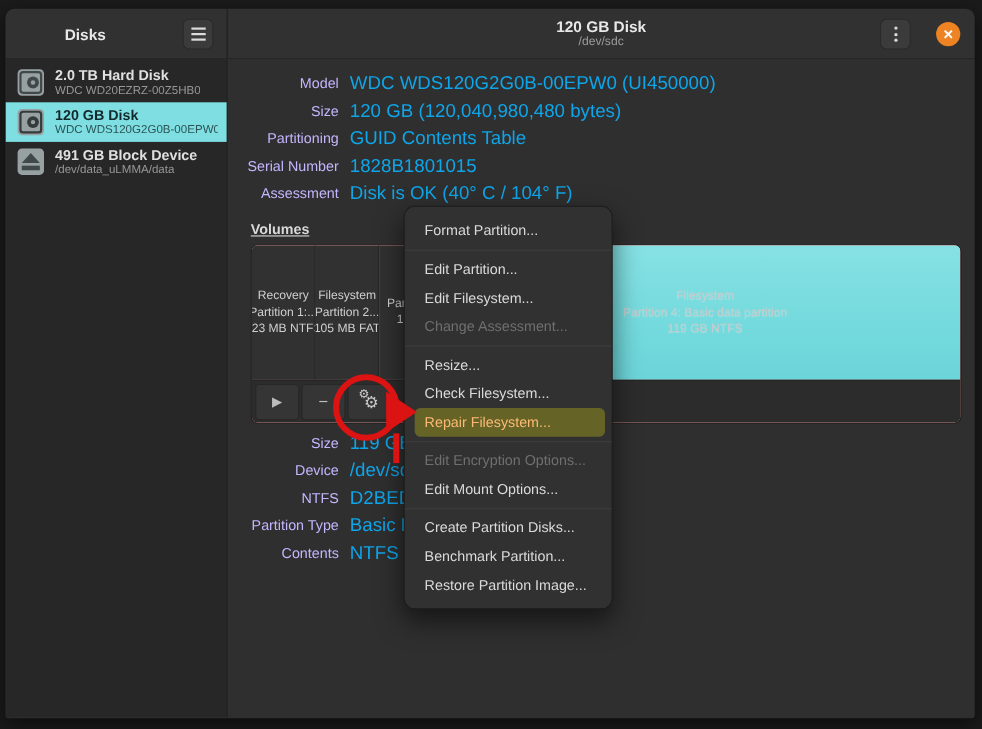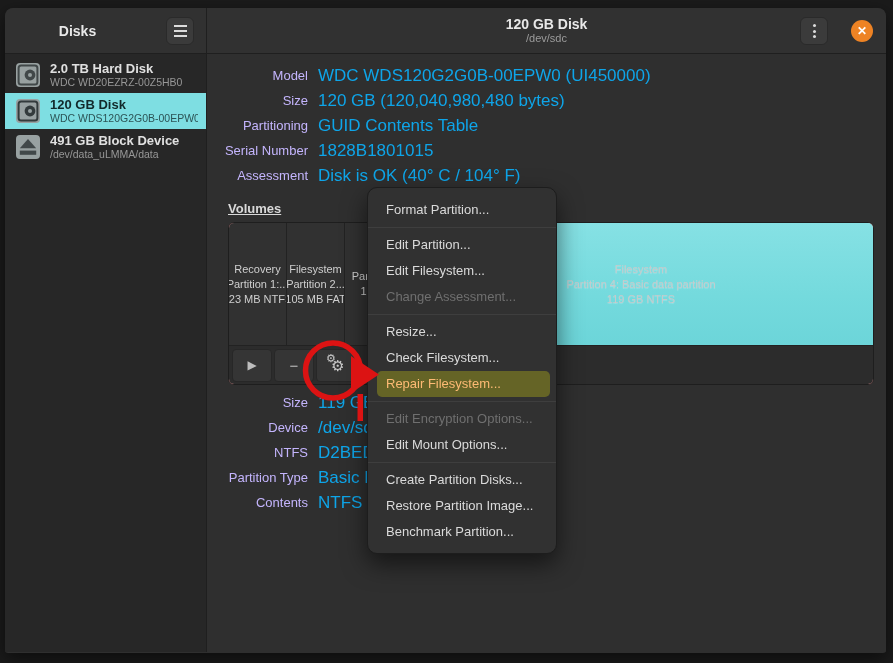--- a/index.html
+++ b/index.html
@@ -230,22 +230,22 @@
     <div class="menu-item disabled">Change Assessment...</div>
     <div class="menu-sep"></div>
     <div class="menu-item">Resize...</div>
     <div class="menu-item">Check Filesystem...</div>
     <div class="menu-item highlighted">Repair Filesystem...</div>
     <div class="menu-sep"></div>
     <div class="menu-item disabled">Edit Encryption Options...</div>
     <div class="menu-item">Edit Mount Options...</div>
     <div class="menu-sep"></div>
     <div class="menu-item">Create Partition Disks...</div>
+    <div class="menu-item">Benchmark Partition...</div>
     <div class="menu-item">Restore Partition Image...</div>
-    <div class="menu-item">Benchmark Partition...</div>
   </div>
 
 </div>
 
 <svg class="annotation" viewBox="0 0 893 663">
   <circle cx="333" cy="370.5" r="27.5" fill="none" stroke="#dc1313" stroke-width="5.5"></circle>
   <polygon points="351,356 351,393 379,374.5" fill="#dc1313"></polygon>
   <rect x="357.5" y="394" width="5.5" height="27" fill="#dc1313"></rect>
 </svg>
 

